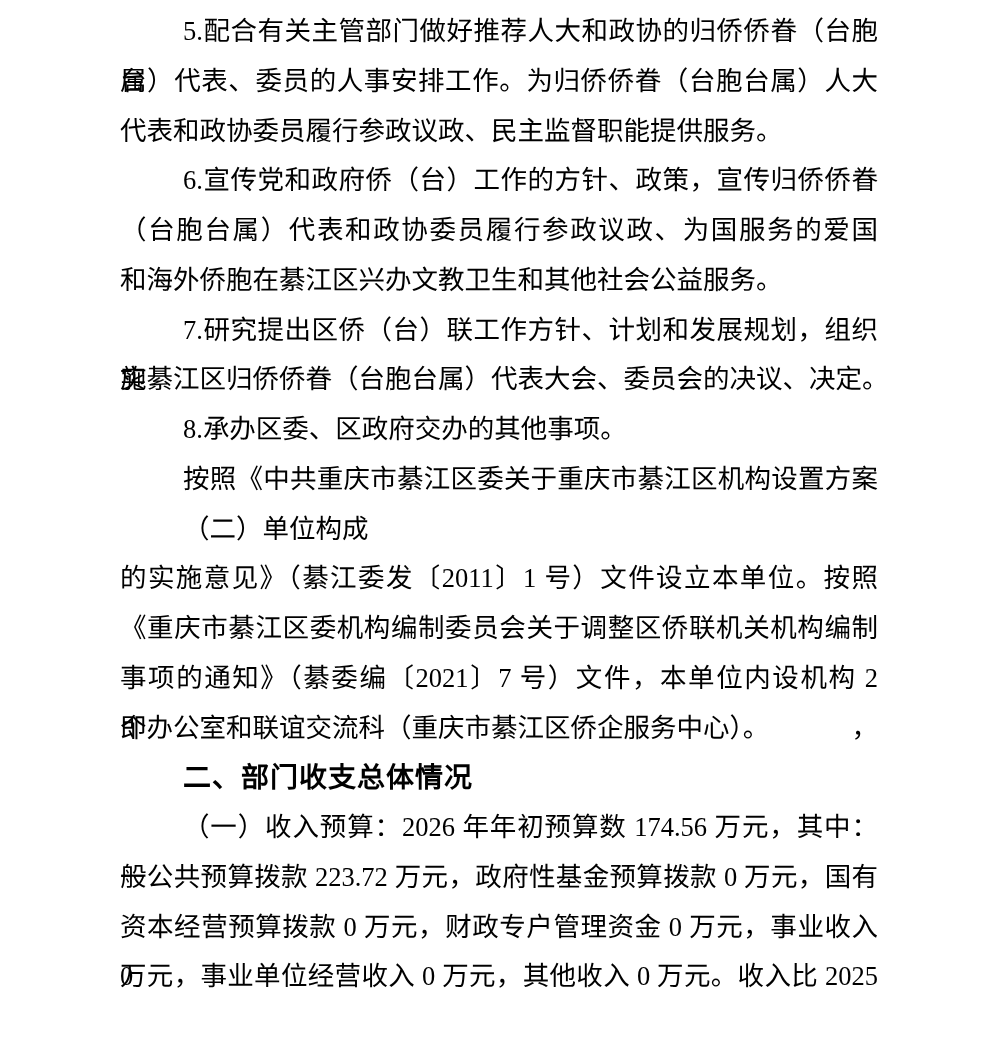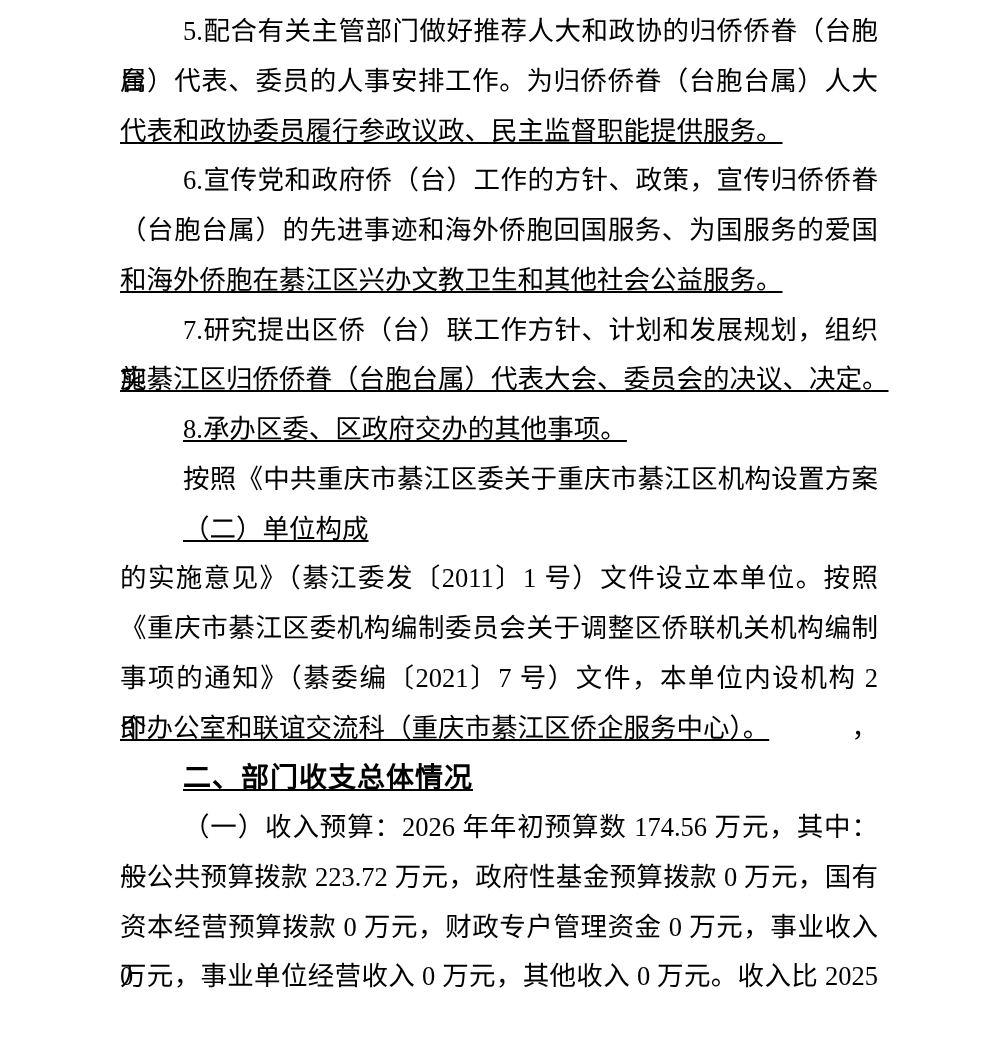--- a/index.html
+++ b/index.html
@@ -35,42 +35,41 @@
     text-justify: inter-character;
     overflow: visible;
   }
   
   .line.full {
     text-align-last: justify;
   }
   
   .line.end {
     white-space: nowrap;
-    text-decoration: underline;
   }
   .line.indent {
     text-indent: 63px;
   }
   .line.heading {
     font-family: "Liberation Sans", "DejaVu Sans", sans-serif;
     font-weight: bold;
     font-size: 28px;
     letter-spacing: 1px;
   }
 </style>
 </head>
 <body>
 
 <main class="page">
   <div class="doc-body">
       <div class="line full indent">5.配合有关主管部门做好推荐人大和政协的归侨侨眷（台胞台</div>
       <div class="line full">属）代表、委员的人事安排工作。为归侨侨眷（台胞台属）人大</div>
       <div class="line end">代表和政协委员履行参政议政、民主监督职能提供服务。</div>
       <div class="line full indent">6.宣传党和政府侨（台）工作的方针、政策，宣传归侨侨眷</div>
-      <div class="line full">（台胞台属）的先进事迹和海外侨胞回国服务、为国服务的爱国</div>
+      <div class="line full">（台胞台属）代表和政协委员履行参政议政、为国服务的爱国</div>
       <div class="line end">和海外侨胞在綦江区兴办文教卫生和其他社会公益服务。</div>
       <div class="line full indent">7.研究提出区侨（台）联工作方针、计划和发展规划，组织实</div>
       <div class="line end">施綦江区归侨侨眷（台胞台属）代表大会、委员会的决议、决定。</div>
       <div class="line end indent">8.承办区委、区政府交办的其他事项。</div>
       <div class="line full indent">按照《中共重庆市綦江区委关于重庆市綦江区机构设置方案</div>
       <div class="line end indent">（二）单位构成</div>
       <div class="line full">的实施意见》（綦江委发〔2011〕1 号）文件设立本单位。按照</div>
       <div class="line full">《重庆市綦江区委机构编制委员会关于调整区侨联机关机构编制</div>
       <div class="line full">事项的通知》（綦委编〔2021〕7 号）文件，本单位内设机构 2 个，</div>
       <div class="line end">即办公室和联谊交流科（重庆市綦江区侨企服务中心）。</div>

